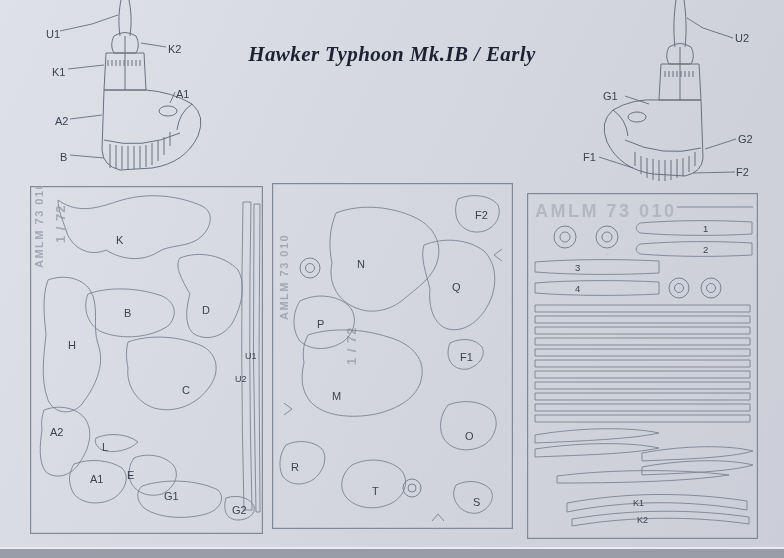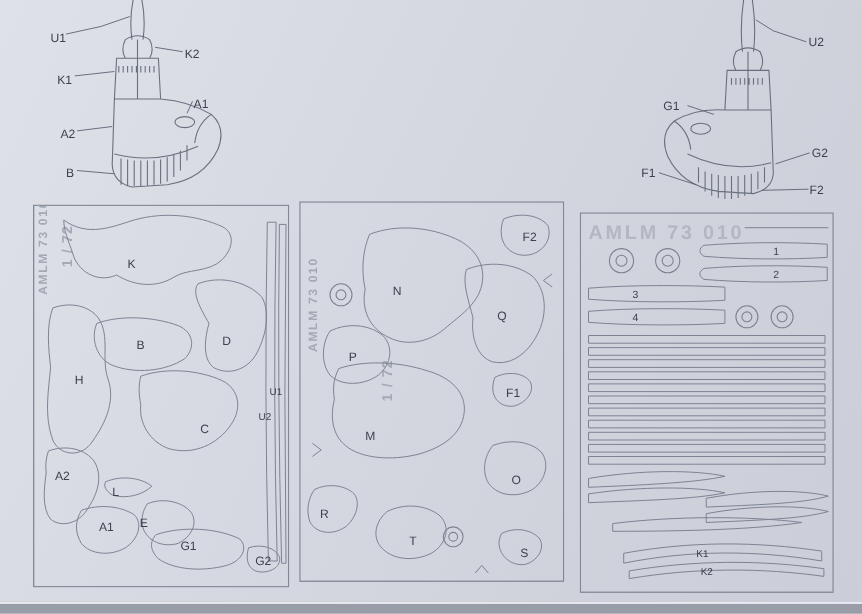--- a/index.html
+++ b/index.html
@@ -25,20 +25,21 @@
   .code{font:700 11px "Liberation Sans",sans-serif;fill:#a3a9b5;letter-spacing:1.5px;}
   .scale{font:700 13px "Liberation Sans",sans-serif;fill:#a3a9b5;letter-spacing:1px;}
   .code-lg{font:700 18px "Liberation Sans",sans-serif;fill:#b2b7c2;letter-spacing:2.5px;}
   .scan-bottom{position:absolute;left:0;right:0;bottom:0;height:9px;background:#999da8;border-top:2px solid #e9ebf0;}
 </style>
 </head>
 <body>
 
 <div class="page">
 
+  <h1 class="title">Hawker Typhoon Mk.IB / Early</h1>
 
   <svg class="nose-left" width="200" height="190" viewBox="0 0 200 190">
     <path class="art" d="M101,0 C99,10 98,22 100,36 M109,0 C111,10 112,22 110,36 M94,36 Q105,29 116,36 C119,42 119,48 116,53 L94,53 C91,48 91,42 94,36 Z M86,53 L124,53 L126,90 L84,90 Z M88,60 v6 M92,60 v6 M96,60 v6 M100,60 v6 M104,60 v6 M108,60 v6 M112,60 v6 M116,60 v6 M120,60 v6 M105,36 V90 M84,90 L82,150 Q83,166 100,170 L132,168 Q165,163 178,136 Q186,116 172,104 Q152,92 126,90 Z M172,104 Q159,113 157,130 M84,140 Q122,150 160,133 M90,144 v24 M96,145 v24 M102,146 v23 M108,146 v23 M114,146 v23 M120,146 v22 M126,145 v22 M132,143 v22 M138,141 v20 M144,137 v18 M150,132 v14"></path>
     <ellipse class="art" cx="148" cy="111" rx="9" ry="5"></ellipse>
     <path class="leaders" d="M40,31 L72,24 L98,15 M146,47 L121,43 M48,69 L84,65 M155,92 L150,103 M50,119 L82,115 M50,155 L84,158"></path>
     <text class="lbl" x="26" y="38">U1</text>
     <text class="lbl" x="148" y="53">K2</text>
     <text class="lbl" x="32" y="76">K1</text>
     <text class="lbl" x="156" y="98">A1</text>
     <text class="lbl" x="35" y="125">A2</text>

